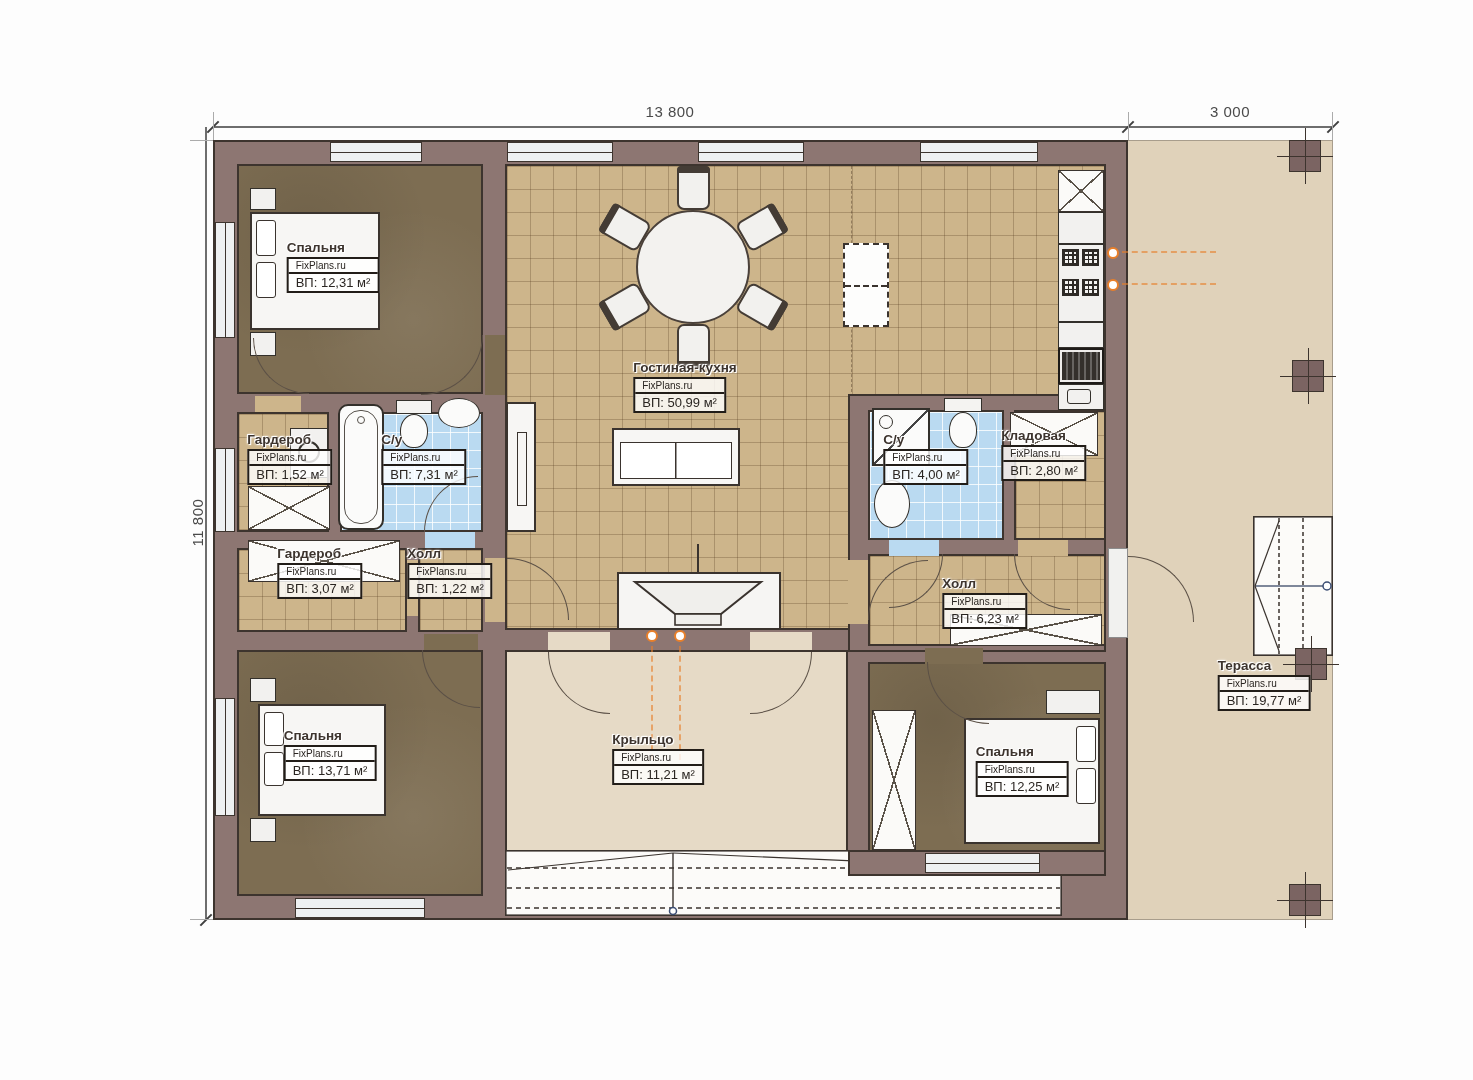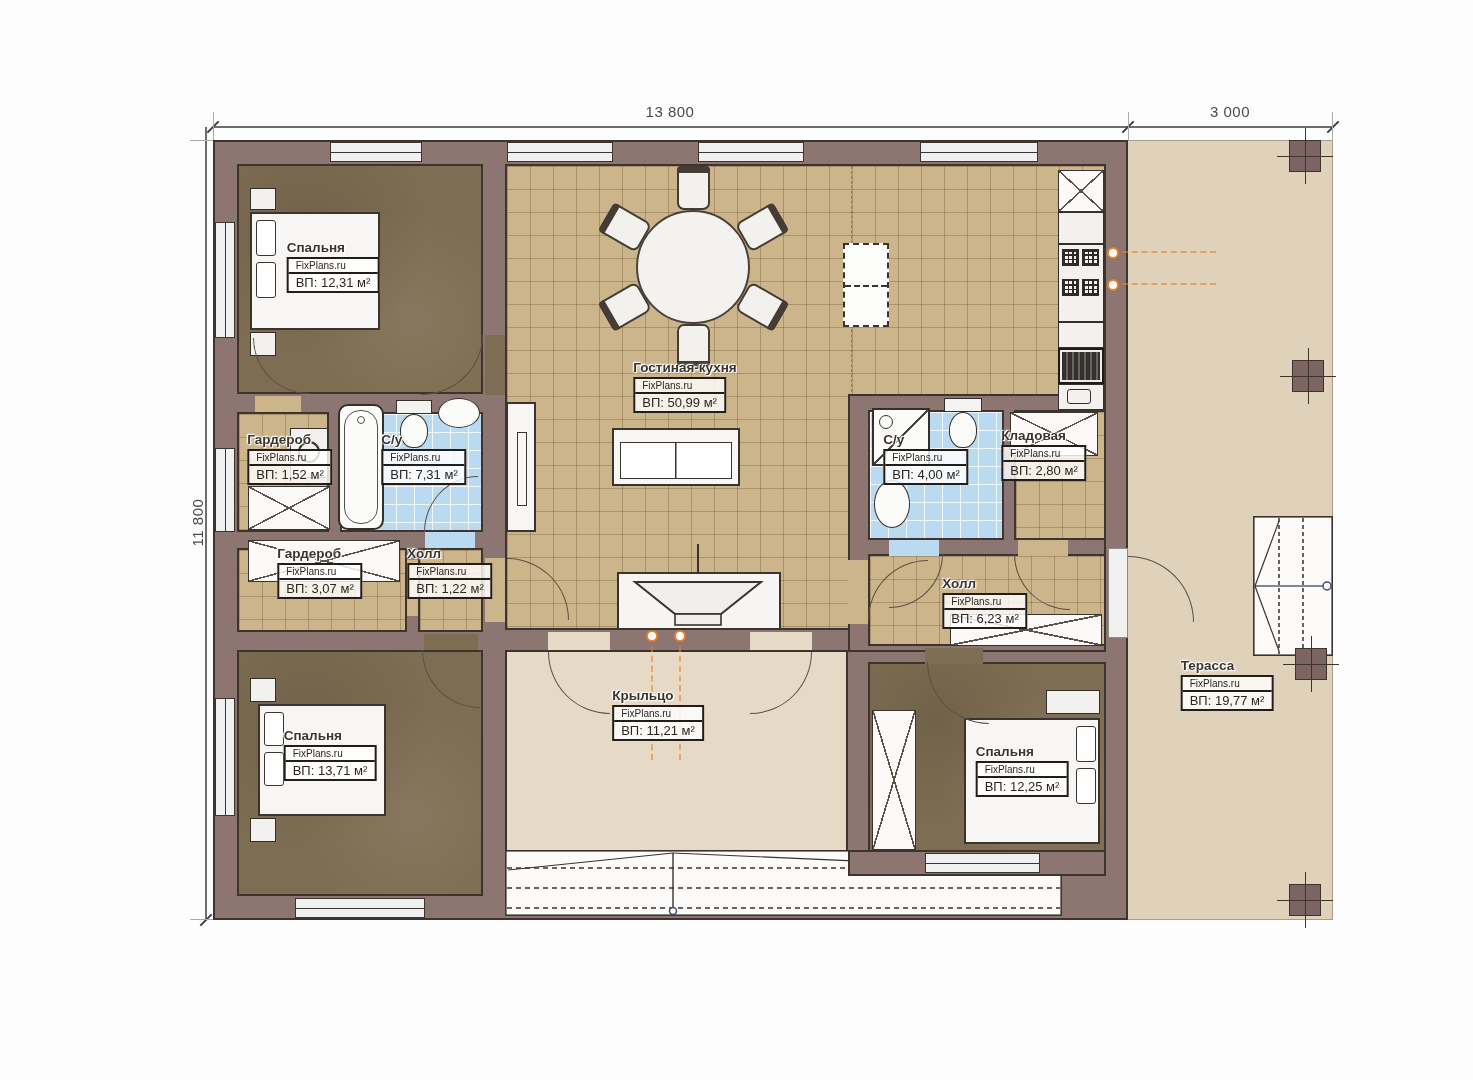--- a/index.html
+++ b/index.html
@@ -293,38 +293,38 @@
     <div class="rl-box"><div class="rl-brand">FixPlans.ru</div><div class="rl-area">ВП: 3,07 м²</div></div>
   </div>
   <div class="room-label" style="left:450px;top:546px;">
     <div class="rl-name">Холл</div>
     <div class="rl-box"><div class="rl-brand">FixPlans.ru</div><div class="rl-area">ВП: 1,22 м²</div></div>
   </div>
   <div class="room-label" style="left:330px;top:728px;">
     <div class="rl-name">Спальня</div>
     <div class="rl-box"><div class="rl-brand">FixPlans.ru</div><div class="rl-area">ВП: 13,71 м²</div></div>
   </div>
-  <div class="room-label" style="left:658px;top:688px;">
+  <div class="room-label" style="left:658px;top:732px;">
     <div class="rl-name">Крыльцо</div>
     <div class="rl-box"><div class="rl-brand">FixPlans.ru</div><div class="rl-area">ВП: 11,21 м²</div></div>
   </div>
   <div class="room-label" style="left:926px;top:432px;">
     <div class="rl-name">С/у</div>
     <div class="rl-box"><div class="rl-brand">FixPlans.ru</div><div class="rl-area">ВП: 4,00 м²</div></div>
   </div>
   <div class="room-label" style="left:1044px;top:428px;">
     <div class="rl-name">Кладовая</div>
     <div class="rl-box"><div class="rl-brand">FixPlans.ru</div><div class="rl-area">ВП: 2,80 м²</div></div>
   </div>
   <div class="room-label" style="left:985px;top:576px;">
     <div class="rl-name">Холл</div>
     <div class="rl-box"><div class="rl-brand">FixPlans.ru</div><div class="rl-area">ВП: 6,23 м²</div></div>
   </div>
   <div class="room-label" style="left:1022px;top:744px;">
     <div class="rl-name">Спальня</div>
     <div class="rl-box"><div class="rl-brand">FixPlans.ru</div><div class="rl-area">ВП: 12,25 м²</div></div>
   </div>
-  <div class="room-label" style="left:1227px;top:658px;">
+  <div class="room-label" style="left:1264px;top:658px;">
     <div class="rl-name">Терасса</div>
     <div class="rl-box"><div class="rl-brand">FixPlans.ru</div><div class="rl-area">ВП: 19,77 м²</div></div>
   </div>
 
 </div>
 
 </body></html>

